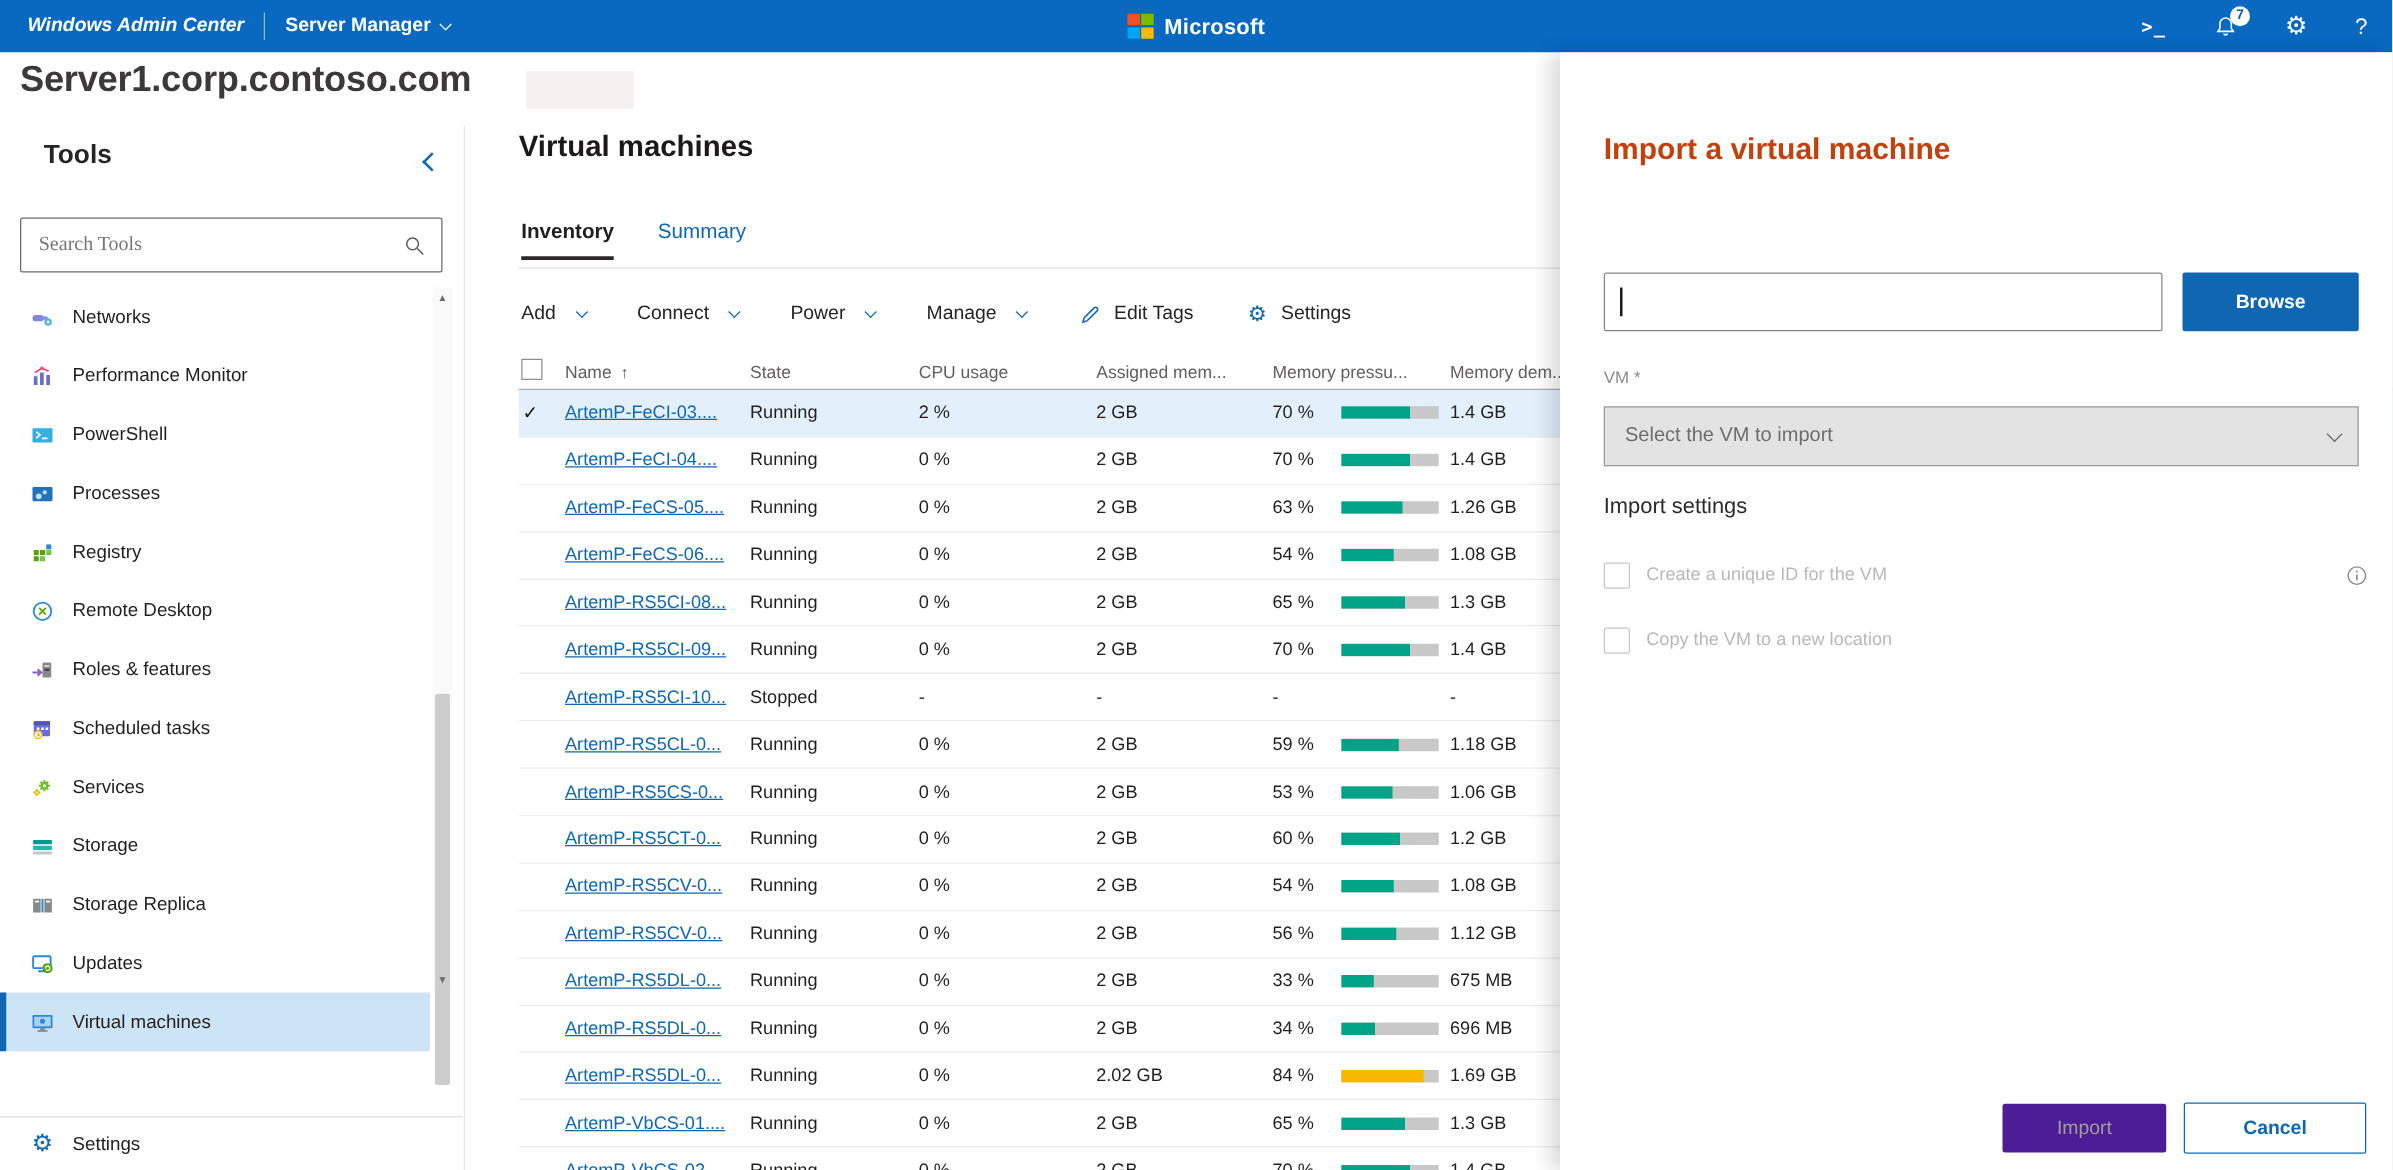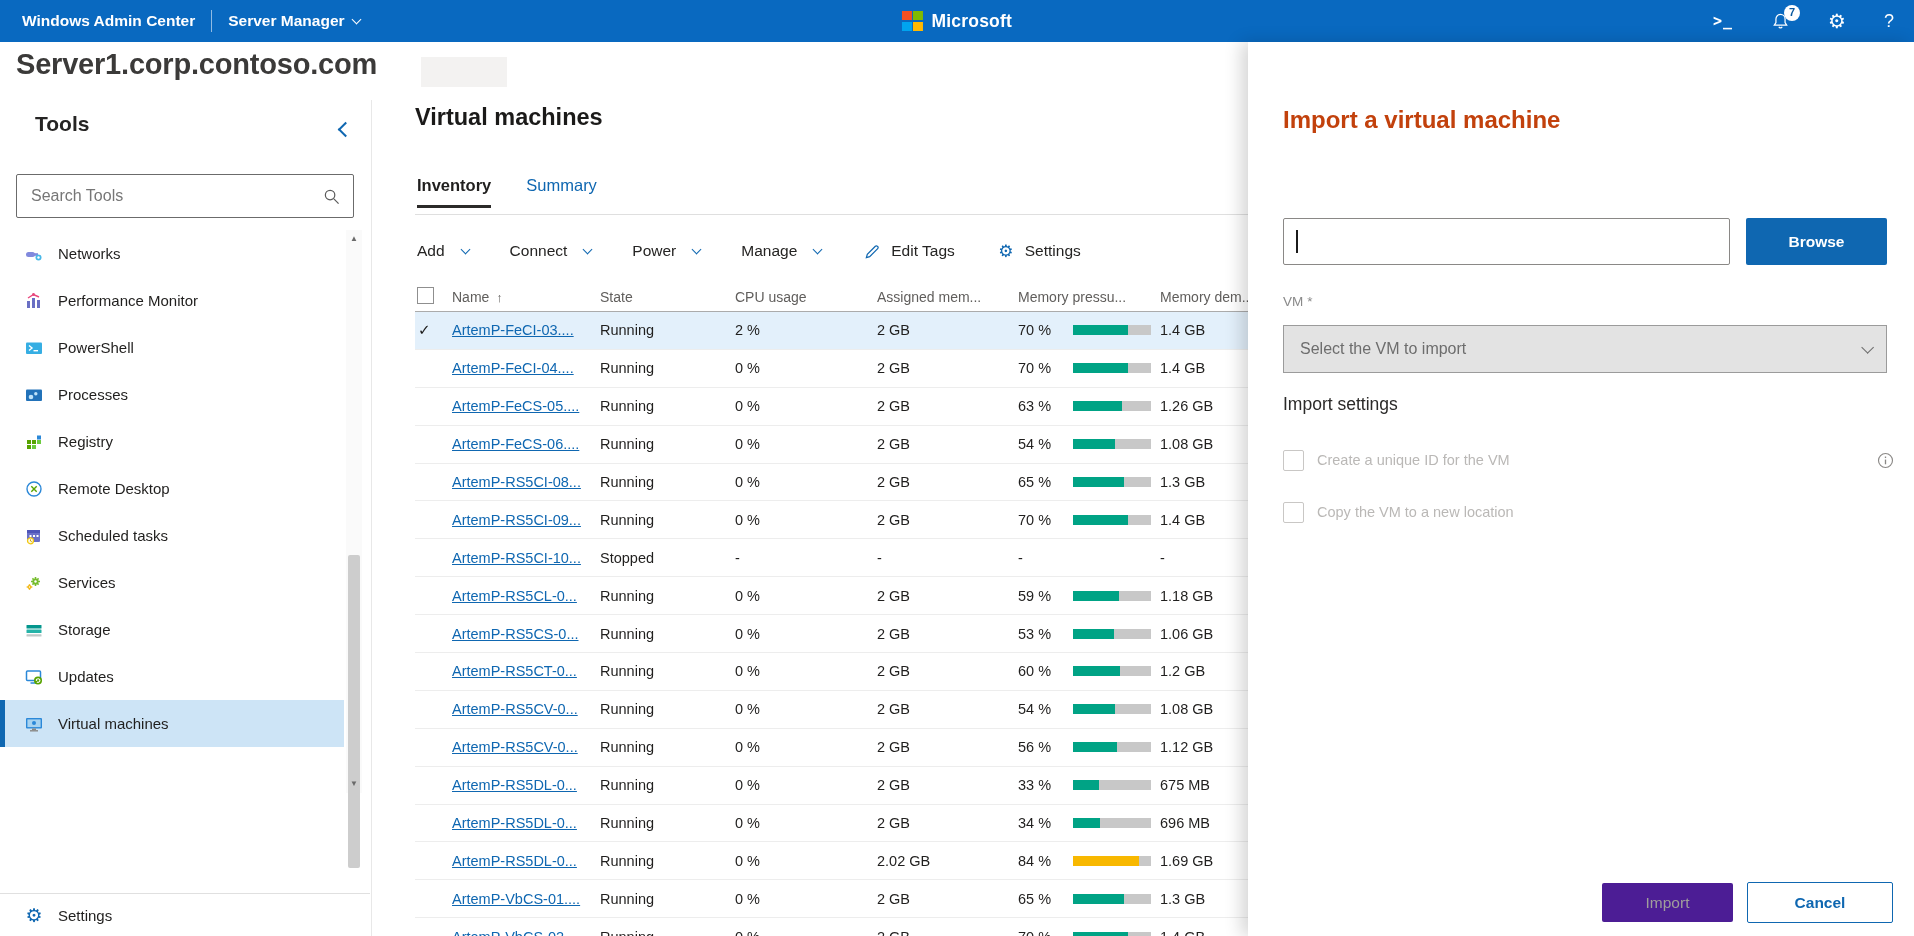--- a/index.html
+++ b/index.html
@@ -4,21 +4,21 @@
 <style>
   html,body{margin:0;padding:0;background:#e9e9e9;}
   *{box-sizing:border-box;}
   .stage{position:relative;width:1914px;height:936px;background:#fff;overflow:hidden;
          font-family:"Liberation Sans","DejaVu Sans",sans-serif;color:#201f1e;}
 
   
   .topbar{position:absolute;left:0;top:0;width:1914px;height:42px;background:#0969C0;color:#fff;
           display:flex;align-items:center;}
   .tb-left{display:flex;align-items:center;padding-left:22px;}
-  .tb-app{font-size:15.5px;font-weight:700;}
+  .tb-app{font-size:15.5px;font-weight:700;font-style:italic;}
   .tb-div{width:1px;height:22px;background:rgba(255,255,255,.55);margin:0 16px;}
   .tb-solution{display:flex;align-items:center;font-size:15.5px;font-weight:700;cursor:pointer;}
   .tb-center{position:absolute;left:50%;top:0;height:42px;transform:translateX(-50%);
              display:flex;align-items:center;gap:9px;}
   .mslogo{display:grid;grid-template-columns:9.5px 9.5px;grid-template-rows:9.5px 9.5px;gap:1.5px;}
   .mslogo i{display:block;}
   .ms-brand{font-size:17.5px;font-weight:600;letter-spacing:.2px;}
   .tb-right{margin-left:auto;display:flex;align-items:center;gap:38px;padding-right:20px;}
   .tb-ico{position:relative;color:#fff;font-size:18px;line-height:1;cursor:pointer;display:flex;align-items:center;}
   .term-glyph{font-weight:700;font-size:15px;letter-spacing:1px;font-family:"DejaVu Sans Mono","Liberation Mono",monospace;}
@@ -35,21 +35,21 @@
   .server-header{position:absolute;left:0;top:42px;width:1914px;height:58px;background:#fff;}
   .server-title{position:absolute;left:16px;top:6px;font-size:29px;font-weight:700;color:#3b3a39;letter-spacing:-.2px;}
   .skeleton{position:absolute;left:421px;top:15px;width:86px;height:30px;background:#f3f2f1;}
 
   
   .sidebar{position:absolute;left:0;top:100px;width:372px;bottom:0;background:#fff;border-right:1px solid #e8e8e8;}
   .tools-title{position:absolute;left:35px;top:12px;font-size:21px;font-weight:700;color:#252423;}
   .collapse{position:absolute;left:340px;top:24px;width:11px;height:11px;border-left:2px solid #0F67B1;border-bottom:2px solid #0F67B1;transform:rotate(45deg);cursor:pointer;}
   .search-box{position:absolute;left:16px;top:74px;width:338px;height:44px;border:1px solid #6b6b6b;border-radius:2px;
               display:flex;align-items:center;padding:0 12px;background:#fff;}
-  .search-box input{flex:1;border:none;outline:none;font-size:16px;color:#201f1e;font-family:Liberation Sans, sans-serif;background:transparent;}
+  .search-box input{flex:1;border:none;outline:none;font-size:16px;color:#201f1e;font-family:Liberation Serif, serif;background:transparent;}
   .search-box input::placeholder{color:#767676;}
   .tools-list{position:absolute;left:0;top:130px;width:344px;}
   .tool-item{height:47px;display:flex;align-items:center;padding-left:24px;gap:14px;font-size:15px;color:#201f1e;cursor:pointer;}
   .tool-item.selected{background:#CDE4F6;border-left:5px solid #0F67B1;padding-left:19px;}
   .icn{width:20px;display:inline-flex;justify-content:center;align-items:center;flex:none;}
   .tools-footer{position:absolute;left:0;right:1px;bottom:0;height:43px;border-top:1px solid #e0e0e0;
                 display:flex;align-items:center;padding-left:24px;gap:14px;font-size:15px;background:#fff;cursor:pointer;}
   
   .sb-scroll{position:absolute;left:346px;top:130px;width:16px;bottom:143px;background:#fafafa;}
   .sb-arrow{position:absolute;left:0;width:16px;height:14px;color:#6a6a6a;font-size:8px;text-align:center;line-height:14px;}
@@ -228,20 +228,31 @@
             <svg viewBox="0 0 18 18" width="18" height="18">
               <circle cx="9" cy="9" r="7" fill="none" stroke="#2B88D8" stroke-width="1.4"></circle>
               <path d="M6.3 6.3l5.4 5.4M11.7 6.3l-5.4 5.4" stroke="#57A300" stroke-width="1.4"></path>
             </svg>
           </span>
           <span>Remote Desktop</span>
         </div>
         <div class="tool-item">
           <span class="icn">
             <svg viewBox="0 0 18 18" width="18" height="18">
+              <rect x="9" y="3" width="7" height="12" rx="1" fill="#8A8886"></rect>
+              <rect x="10.5" y="5" width="4" height="1.6" fill="#D2D0CE"></rect>
+              <rect x="10.5" y="8" width="4" height="1.6" fill="#3B3A39"></rect>
+              <path d="M1 11h6M5 8.5L8 11l-3 2.5" stroke="#8661C5" stroke-width="1.6" fill="none"></path>
+            </svg>
+          </span>
+          <span>Roles &amp; features</span>
+        </div>
+        <div class="tool-item">
+          <span class="icn">
+            <svg viewBox="0 0 18 18" width="18" height="18">
               <rect x="2" y="3" width="13" height="12" rx="1" fill="#6A70C8"></rect>
               <rect x="2" y="3" width="13" height="3" fill="#4E55B8"></rect>
               <rect x="4.5" y="8" width="2" height="2" fill="#fff"></rect>
               <rect x="8" y="8" width="2" height="2" fill="#fff"></rect>
               <rect x="11.5" y="8" width="2" height="2" fill="#fff"></rect>
               <circle cx="5.5" cy="13.8" r="3" fill="#FBF6E3" stroke="#F2C80F" stroke-width="1.2"></circle>
               <path d="M5.5 12.4v1.5l1.2.7" stroke="#C99C00" stroke-width="1" fill="none"></path>
             </svg>
           </span>
           <span>Scheduled tasks</span>
@@ -261,20 +272,32 @@
         </div>
         <div class="tool-item">
           <span class="icn">
             <svg viewBox="0 0 18 18" width="18" height="18">
               <rect x="1.5" y="4" width="15" height="3.4" rx=".5" fill="#03968D"></rect>
               <rect x="1.5" y="8.6" width="15" height="3.4" rx=".5" fill="#26B3A8"></rect>
               <rect x="1.5" y="13.2" width="15" height="2.4" rx=".5" fill="#BFC8C7"></rect>
             </svg>
           </span>
           <span>Storage</span>
+        </div>
+        <div class="tool-item">
+          <span class="icn">
+            <svg viewBox="0 0 18 18" width="18" height="18">
+              <rect x="1.5" y="4" width="6" height="11" fill="#8A8886"></rect>
+              <rect x="10.5" y="4" width="6" height="11" fill="#8A8886"></rect>
+              <rect x="2.8" y="5.5" width="3.4" height="1.4" fill="#fff"></rect>
+              <rect x="11.8" y="5.5" width="3.4" height="1.4" fill="#fff"></rect>
+              <rect x="8.2" y="4" width="1.6" height="11" fill="#2B88D8"></rect>
+            </svg>
+          </span>
+          <span>Storage Replica</span>
         </div>
         <div class="tool-item">
           <span class="icn">
             <svg viewBox="0 0 18 18" width="18" height="18">
               <rect x="1.5" y="3" width="14" height="9.5" rx="1" fill="none" stroke="#2B88D8" stroke-width="1.5"></rect>
               <path d="M5.5 15h6" stroke="#2B88D8" stroke-width="1.5"></path>
               <circle cx="13" cy="12.5" r="4" fill="#57A300"></circle>
               <path d="M11.3 12.7a1.8 1.8 0 1 1 .6 1.2" stroke="#fff" stroke-width="1.1" fill="none"></path>
               <path d="M11 11.4l.2 1.4 1.3-.4z" fill="#fff"></path>
             </svg>

